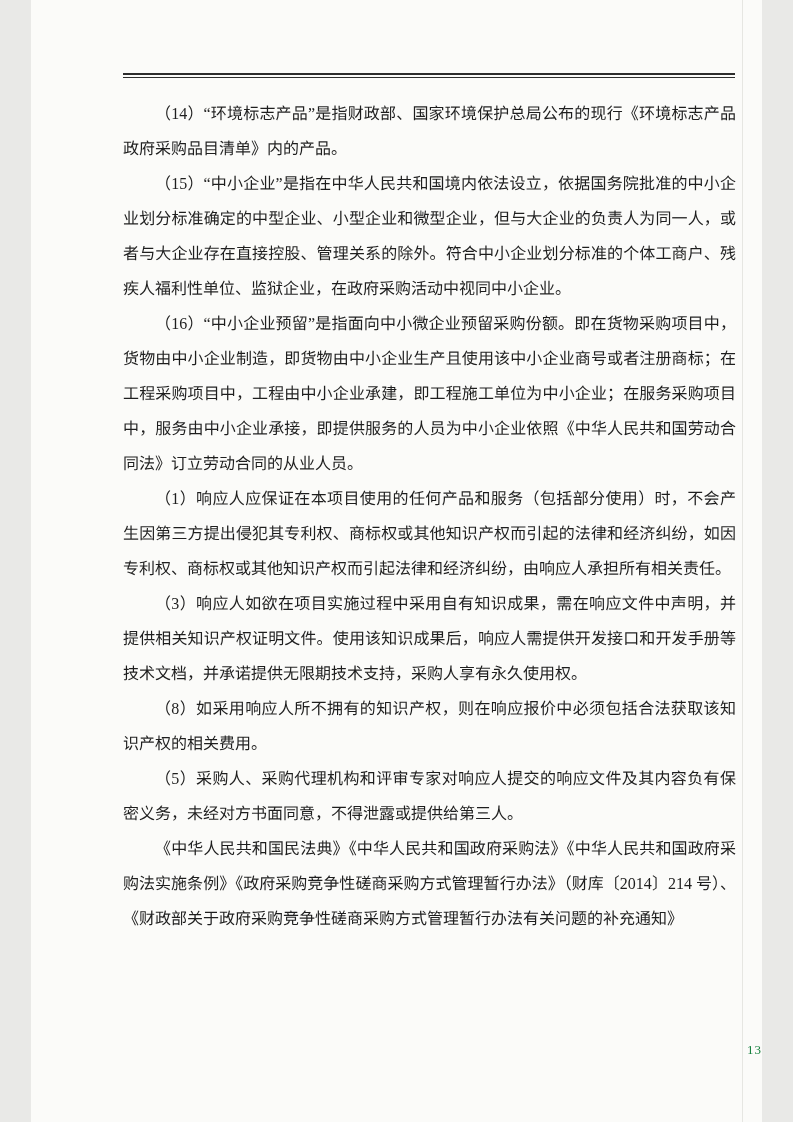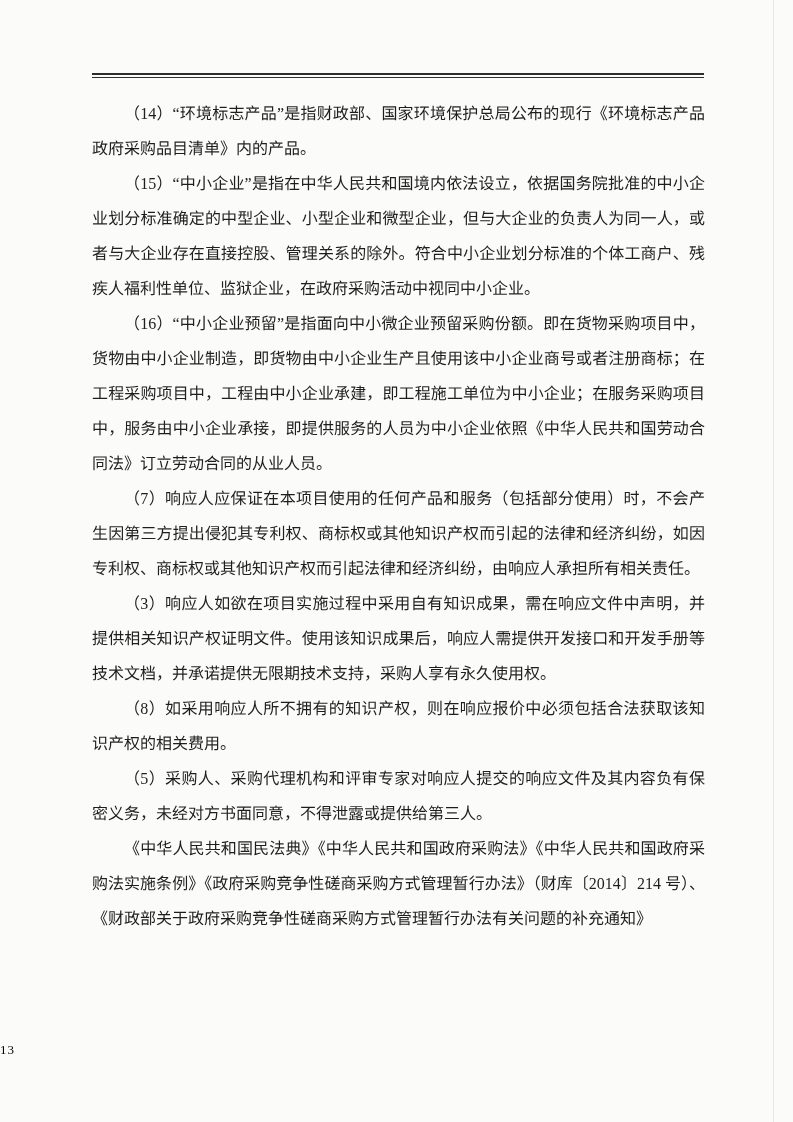--- a/index.html
+++ b/index.html
@@ -2,21 +2,21 @@
 <html lang="zh-CN"><head>
 <meta charset="utf-8">
 <style>
   html, body {
     margin: 0;
     padding: 0;
     background: #e9e9e7;
   }
   .page {
     position: relative;
-    width: 793px;
+    width: 731px;
     height: 1122px;
     margin: 0 auto;
     background: #fbfbf9;
     color: #1e1e1e;
     font-family: "Liberation Serif", "DejaVu Serif", serif;
     overflow: hidden;
     box-sizing: border-box;
   }
   .header-rule {
     position: absolute;
@@ -48,23 +48,23 @@
     line-height: 35px;
   }
   .content h2 {
     font-weight: bold;
   }
   .footer {
     position: absolute;
     left: 0;
     top: 1042px;
     width: 100%;
-    text-align: left;
+    text-align: right;
     font-size: 13px;
-    color: #000000;
+    color: #15803d;
     letter-spacing: 1px;
   }
   .scan-edge {
     position: absolute;
     top: 0;
     right: 19px;
     width: 1px;
     height: 100%;
     background: #e6e6e2;
   }
@@ -73,21 +73,21 @@
 <body>
 
 <div class="page">
 
   <div class="header-rule"></div>
 
   <div class="content">
     <p>（14）“环境标志产品”是指财政部、国家环境保护总局公布的现行《环境标志产品政府采购品目清单》内的产品。</p>
     <p>（15）“中小企业”是指在中华人民共和国境内依法设立，依据国务院批准的中小企业划分标准确定的中型企业、小型企业和微型企业，但与大企业的负责人为同一人，或者与大企业存在直接控股、管理关系的除外。符合中小企业划分标准的个体工商户、残疾人福利性单位、监狱企业，在政府采购活动中视同中小企业。</p>
     <p>（16）“中小企业预留”是指面向中小微企业预留采购份额。即在货物采购项目中，货物由中小企业制造，即货物由中小企业生产且使用该中小企业商号或者注册商标；在工程采购项目中，工程由中小企业承建，即工程施工单位为中小企业；在服务采购项目中，服务由中小企业承接，即提供服务的人员为中小企业依照《中华人民共和国劳动合同法》订立劳动合同的从业人员。</p>
-    <p>（7）响应人应保证在本项目使用的任何产品和服务（包括部分使用）时，不会产生因第三方提出侵犯其专利权、商标权或其他知识产权而引起的法律和经济纠纷，如因专利权、商标权或其他知识产权而引起法律和经济纠纷，由响应人承担所有相关责任。</p>
+    <p>（1）响应人应保证在本项目使用的任何产品和服务（包括部分使用）时，不会产生因第三方提出侵犯其专利权、商标权或其他知识产权而引起的法律和经济纠纷，如因专利权、商标权或其他知识产权而引起法律和经济纠纷，由响应人承担所有相关责任。</p>
     <p>（3）响应人如欲在项目实施过程中采用自有知识成果，需在响应文件中声明，并提供相关知识产权证明文件。使用该知识成果后，响应人需提供开发接口和开发手册等技术文档，并承诺提供无限期技术支持，采购人享有永久使用权。</p>
     <p>（8）如采用响应人所不拥有的知识产权，则在响应报价中必须包括合法获取该知识产权的相关费用。</p>
     <p>（5）采购人、采购代理机构和评审专家对响应人提交的响应文件及其内容负有保密义务，未经对方书面同意，不得泄露或提供给第三人。</p>
     <p>《中华人民共和国民法典》《中华人民共和国政府采购法》《中华人民共和国政府采购法实施条例》《政府采购竞争性磋商采购方式管理暂行办法》（财库〔2014〕214 号）、《财政部关于政府采购竞争性磋商采购方式管理暂行办法有关问题的补充通知》</p>
   </div>
 
   <div class="footer">13</div>
 
   <div class="scan-edge"></div>
 

